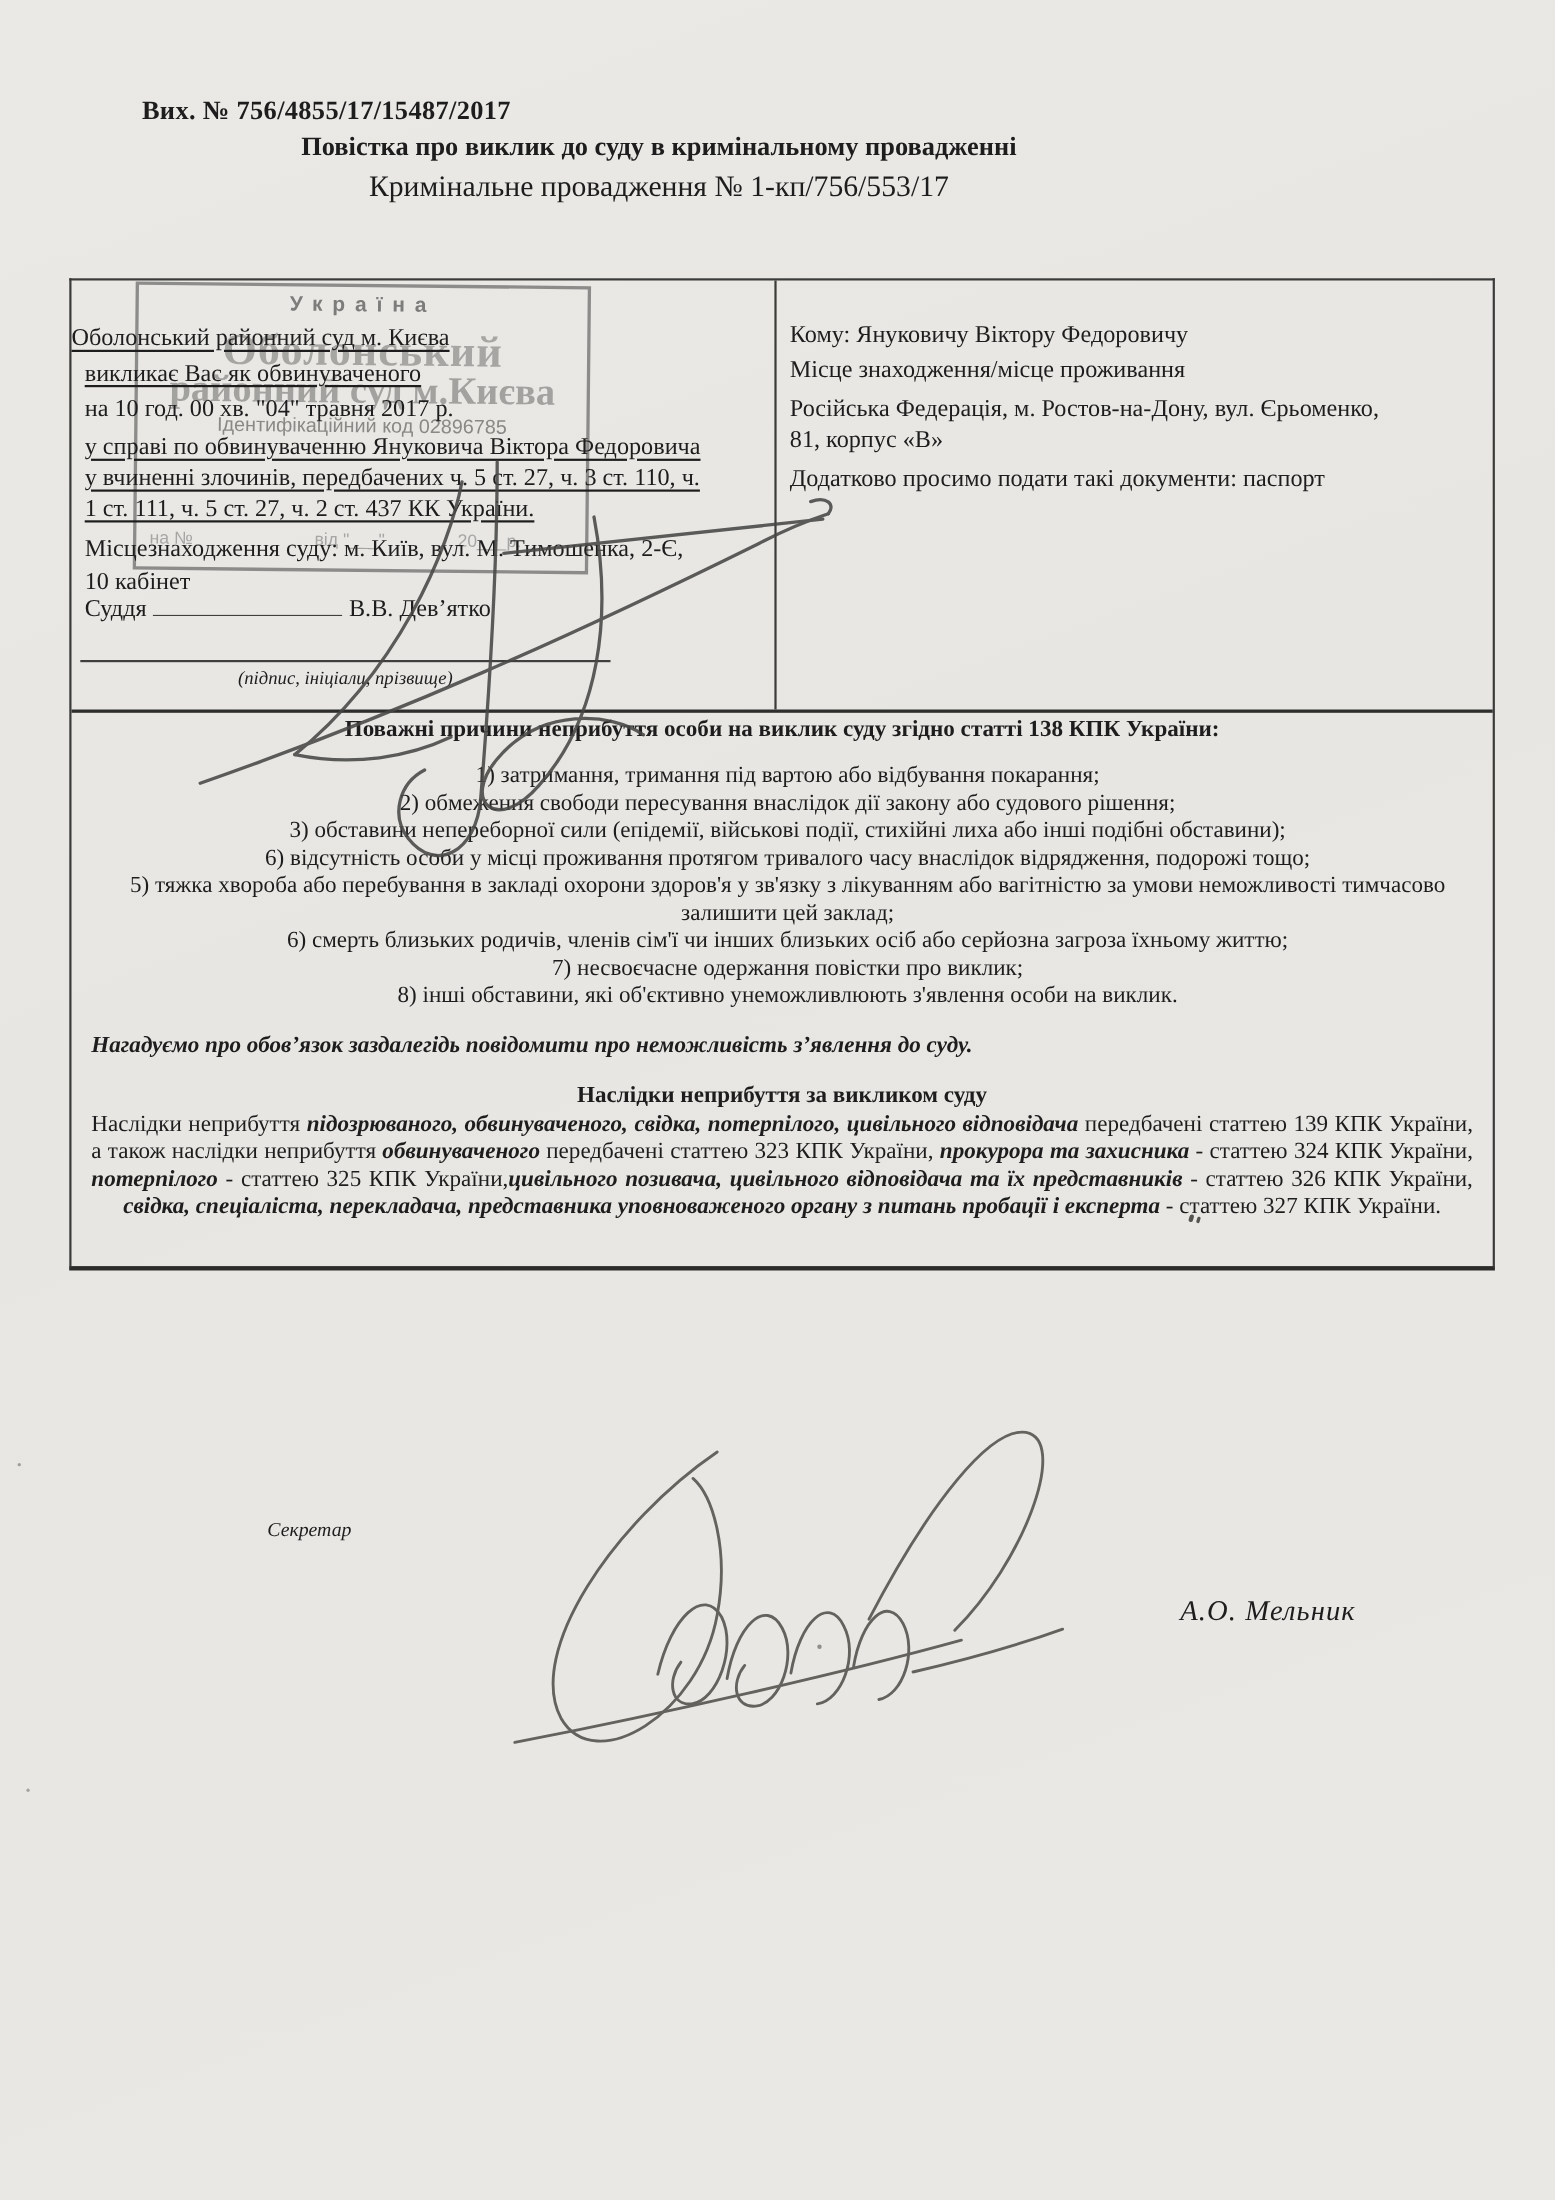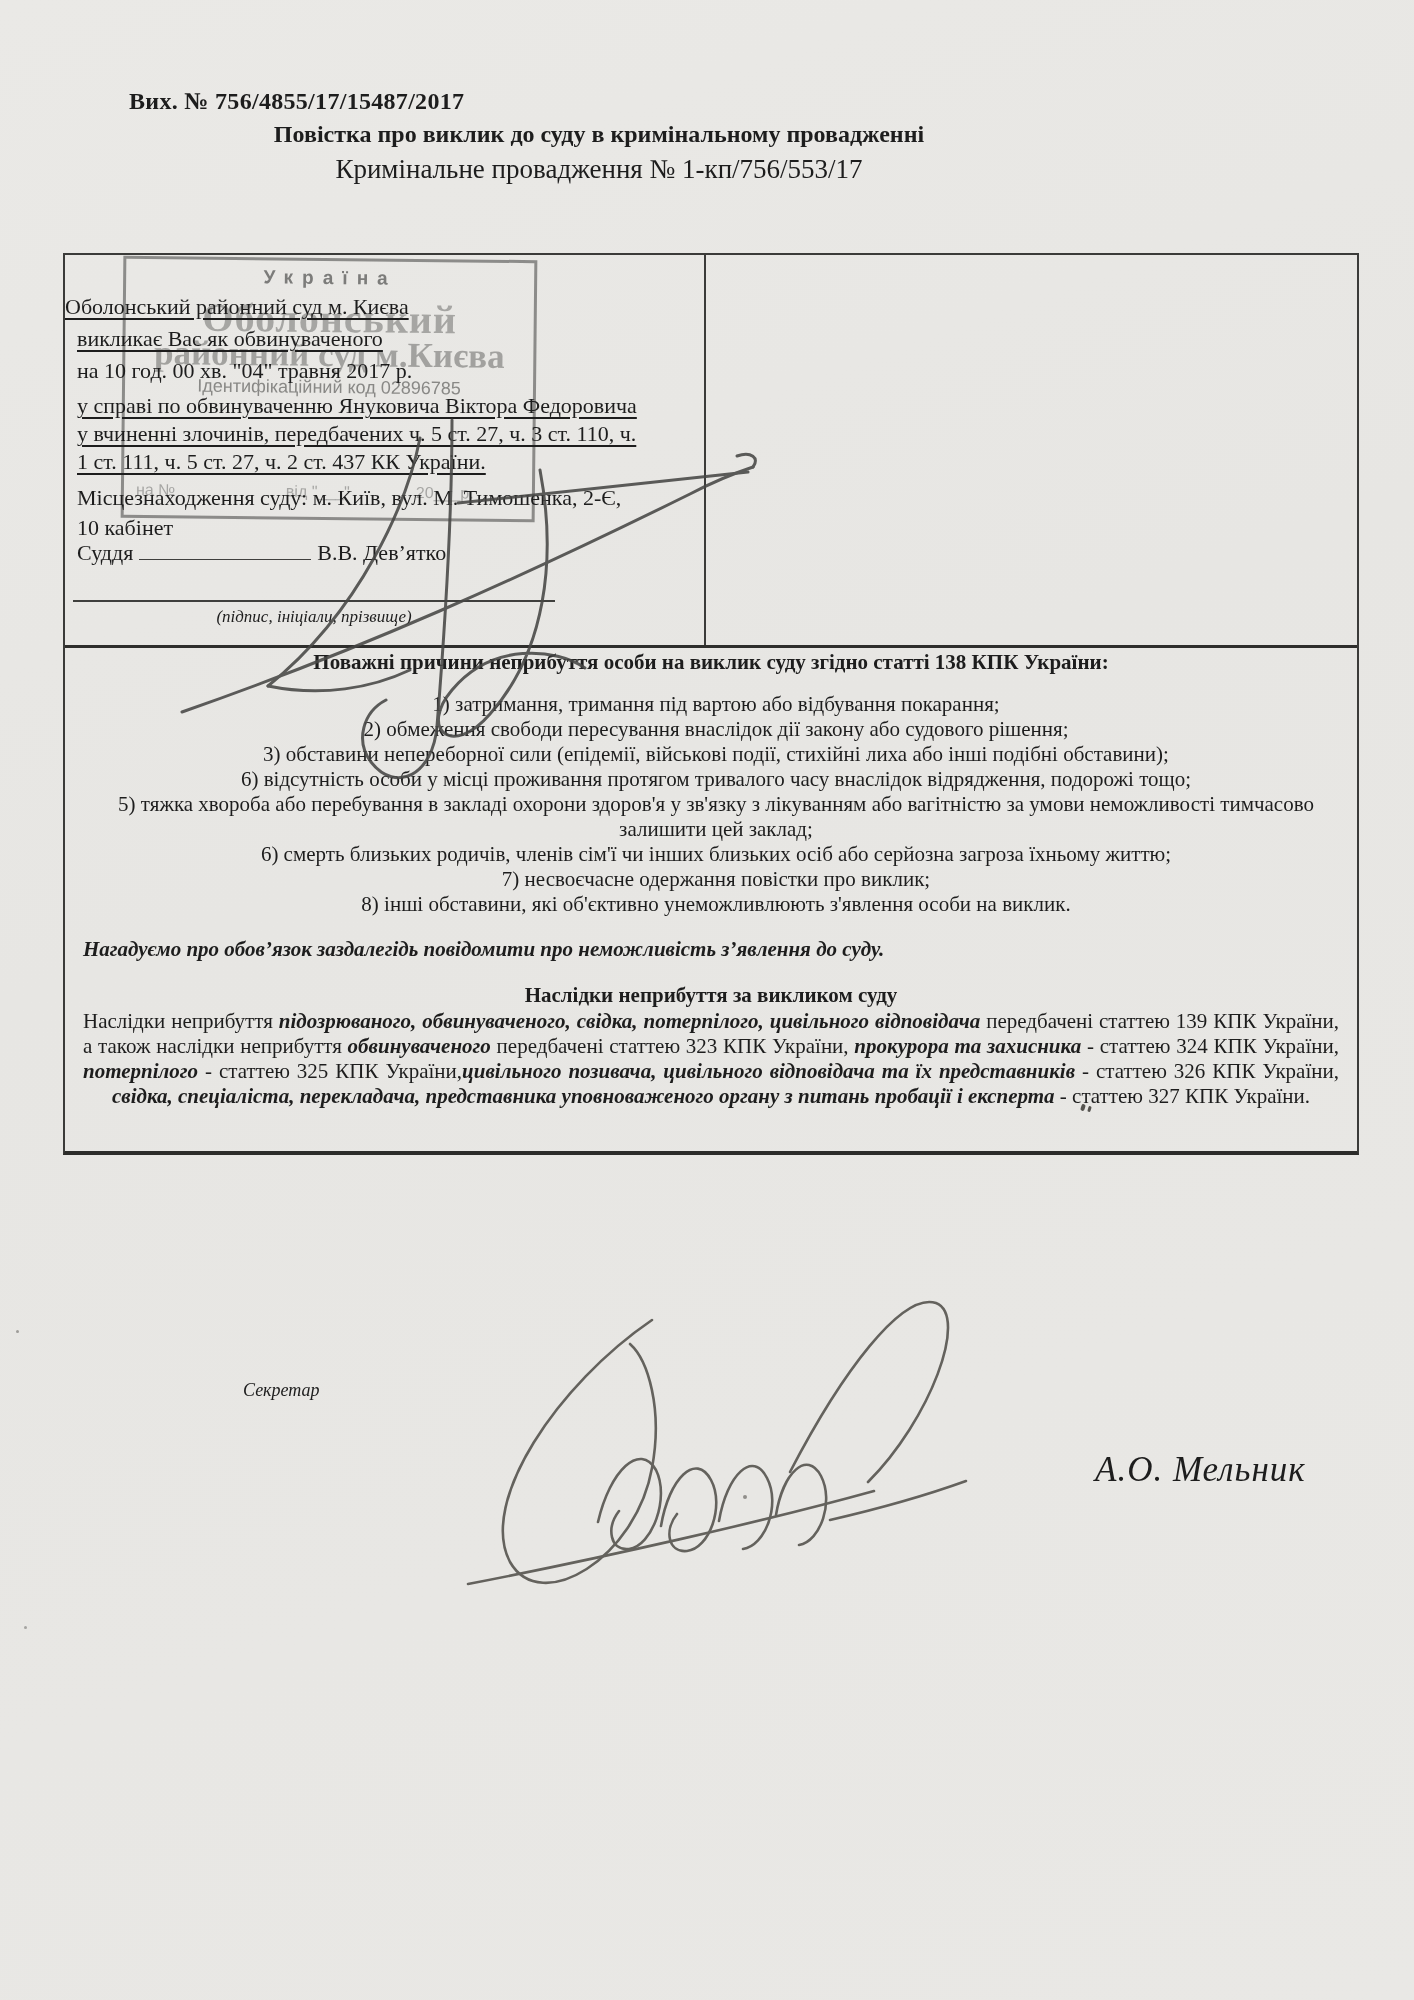--- a/index.html
+++ b/index.html
@@ -52,21 +52,21 @@
   .row2{position:relative;height:418px;padding:0 16px;box-sizing:border-box;font-size:21px;}
   .reasons-title{font-weight:bold;text-align:center;line-height:24px;padding-top:2px;}
   .reasons-list{margin-top:18px;padding-left:10px;}
   .reason-item{line-height:25px;text-align:center;}
   .reminder{margin-top:20px;padding-left:2px;font-weight:bold;font-style:italic;line-height:24px;}
   .cons-title{margin-top:22px;font-weight:bold;text-align:center;line-height:24px;}
   .cons-text{margin-top:2px;line-height:25px;text-align:justify;text-align-last:center;padding:0 2px;}
   .cons-text b{font-style:italic;}
   
   .foot-label{position:absolute;left:243px;top:1380px;font-style:italic;font-size:18px;}
-  .foot-name{position:absolute;left:1095px;top:1450px;font-style:italic;font-size:35px;letter-spacing:1px;}
+  .foot-name{position:absolute;left:1073px;top:1450px;font-style:italic;font-size:26px;letter-spacing:1px;}
   
   .sig-svg{position:absolute;left:0;top:0;width:1414px;height:2000px;z-index:6;pointer-events:none;}
   
   .speck{position:absolute;background:#55534f;border-radius:50%;}
   .sp1{left:1081px;top:1104px;width:4px;height:7px;transform:rotate(18deg);border-radius:2px;}
   .sp2{left:1088px;top:1106px;width:3px;height:6px;transform:rotate(18deg);border-radius:2px;}
   .sp3{left:743px;top:1495px;width:4px;height:4px;opacity:.6;}
   .sp4{left:16px;top:1330px;width:3px;height:3px;opacity:.5;}
   .sp5{left:24px;top:1626px;width:3px;height:3px;opacity:.45;}
 </style>
@@ -107,20 +107,27 @@
         <div class="ln" style="top:259px;left:12px;">10 кабінет</div>
         <div class="ln judge-line" style="top:284px;left:12px;">
           <span>Суддя</span>
           <span class="judge-blank"></span>
           <span>В.В. Дев’ятко</span>
         </div>
         <div class="sig-rule"></div>
         <div class="sig-caption">(підпис, ініціали, прізвище)</div>
       </div>
 
+      <div class="cell-right">
+        <div class="ln" style="top:35px;left:12px;">Кому:  Януковичу Віктору Федоровичу</div>
+        <div class="ln" style="top:67px;left:12px;">Місце знаходження/місце проживання</div>
+        <div class="ln" style="top:102px;left:12px;">Російська Федерація, м. Ростов-на-Дону, вул. Єрьоменко,</div>
+        <div class="ln" style="top:130px;left:12px;">81, корпус «В»</div>
+        <div class="ln" style="top:166px;left:12px;">Додатково просимо подати такі документи: паспорт</div>
+      </div>
     </div>
 
     <div class="row2">
       <div class="reasons-title">Поважні причини неприбуття особи на виклик суду згідно статті 138 КПК України:</div>
       <div class="reasons-list">
           <div class="reason-item">1) затримання, тримання під вартою або відбування покарання;</div>
           <div class="reason-item">2) обмеження свободи пересування внаслідок дії закону або судового рішення;</div>
           <div class="reason-item">3) обставини непереборної сили (епідемії, військові події, стихійні лиха або інші подібні обставини);</div>
           <div class="reason-item">6) відсутність особи у місці проживання протягом тривалого часу внаслідок відрядження, подорожі тощо;</div>
           <div class="reason-item">5) тяжка хвороба або перебування в закладі охорони здоров'я у зв'язку з лікуванням або вагітністю за умови неможливості тимчасово залишити цей заклад;</div>

